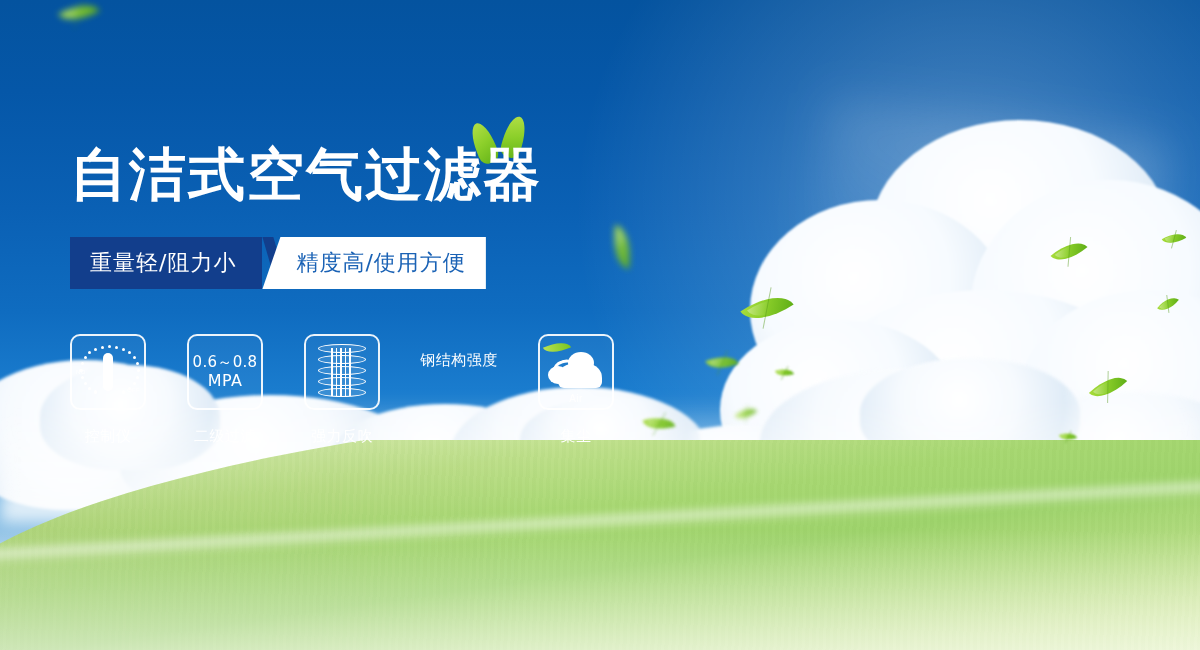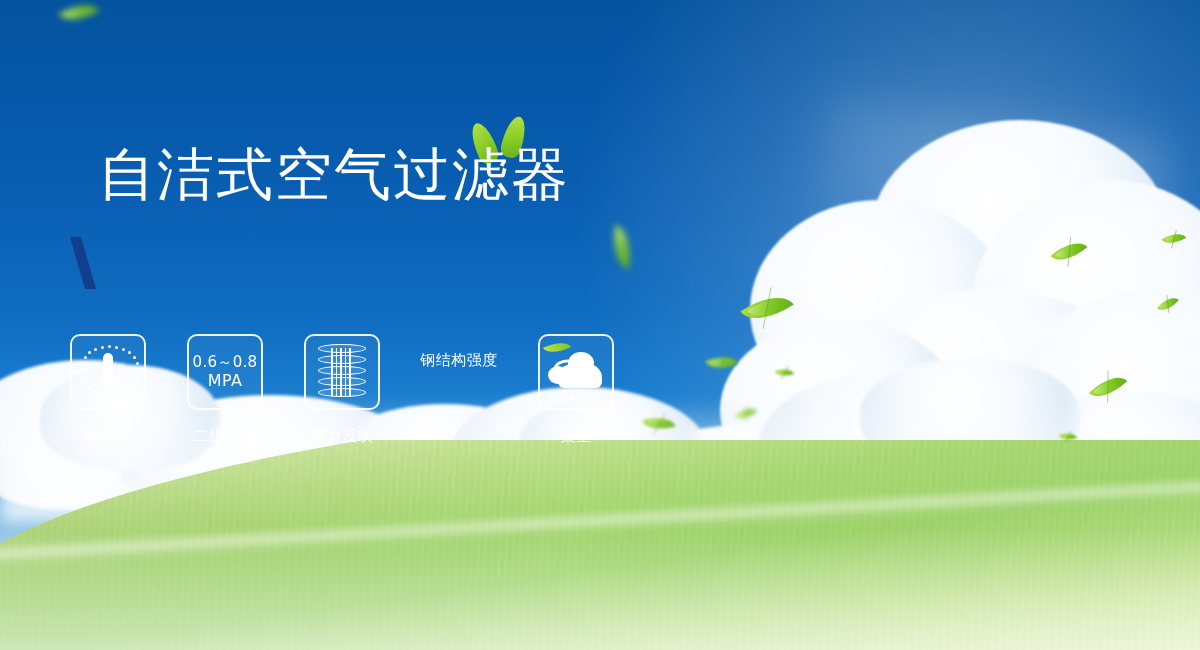--- a/index.html
+++ b/index.html
@@ -121,23 +121,22 @@
   .leaf-vein{
     position:absolute; left:6%; top:50%; width:88%; height:1px;
     background:rgba(80,150,20,.45); transform:translateY(-50%) rotate(-45deg);
     transform-origin:center;
   }
 
   
   .title{
     position:absolute; left:70px; top:143px;
     font-size:57px; line-height:1.12; letter-spacing:2px;
-    color:#ffffff; font-weight:400; white-space:nowrap;
+    color:#ffffff; font-weight:700; white-space:nowrap;
     font-family:"DejaVu Sans","Liberation Sans",sans-serif;
-    margin-left:28px;
   }
 
   
   .sprout{ position:absolute; left:468px; top:108px; width:70px; height:58px; }
   .sprout .sl{
     position:absolute; width:20px; height:42px;
     background:linear-gradient(160deg,#b5e048 0%,#8ccf2a 50%,#63b318 100%);
     border-radius:60% 60% 48% 48% / 78% 78% 28% 28%;
   }
   .sprout .sl-left{ left:6px;  top:14px; transform:rotate(-22deg); }
@@ -321,21 +320,23 @@
     </div>
 
   <div class="sprout">
     <div class="sl sl-left"></div>
     <div class="sl sl-right"></div>
   </div>
 
   <div class="title">自洁式空气过滤器</div>
 
   <div class="subbar">
+    <div class="subbar-left">重量轻/阻力小</div>
     <div class="subbar-slash"></div>
+    <div class="subbar-right">精度高/使用方便</div>
   </div>
 
   <div class="features">
 
     <div class="feature">
       <div class="fbox">
         <div class="gauge">
           <div class="gauge-bar"></div>
           <div class="gauge-dot" style="left:31px; top:2px;"></div>
           <div class="gauge-dot" style="left:38px; top:2.6px;"></div>

